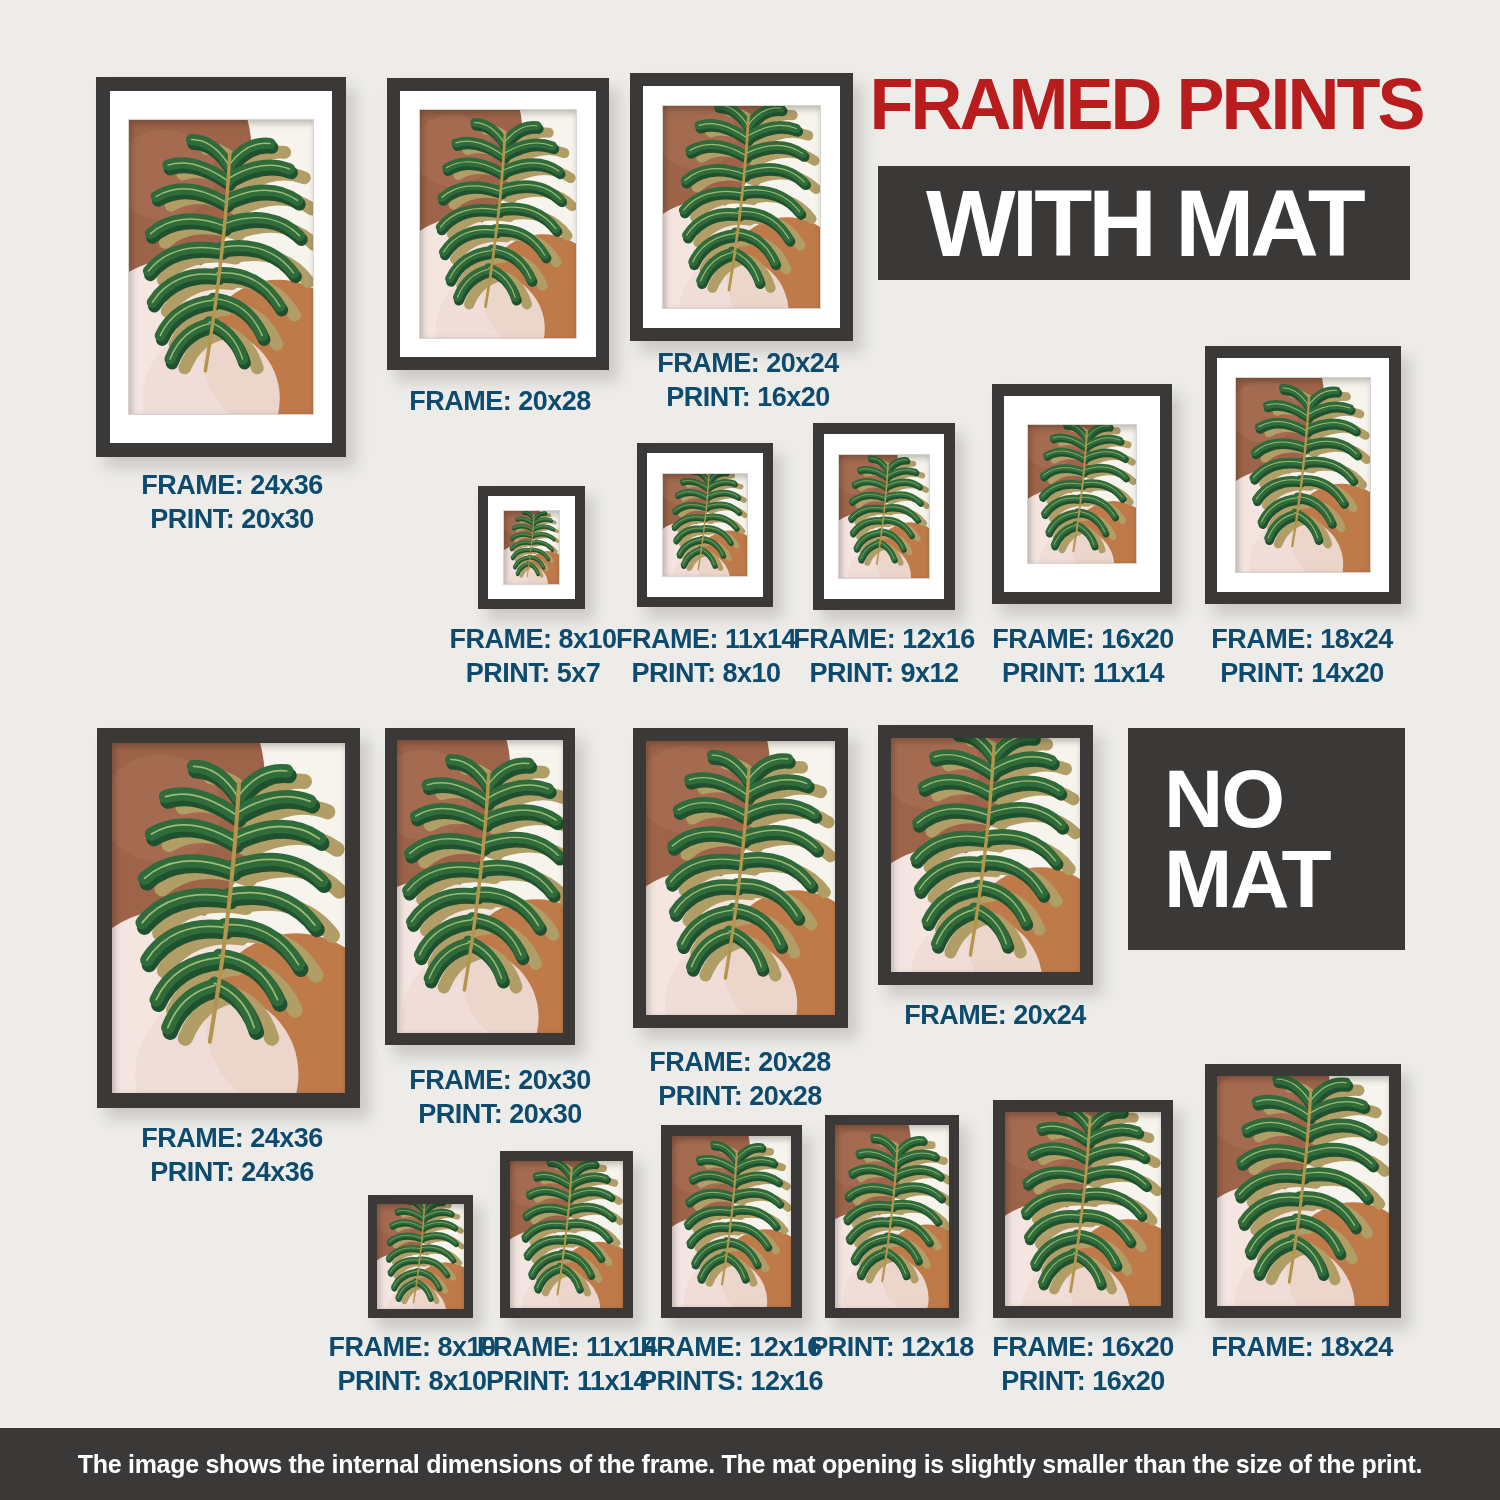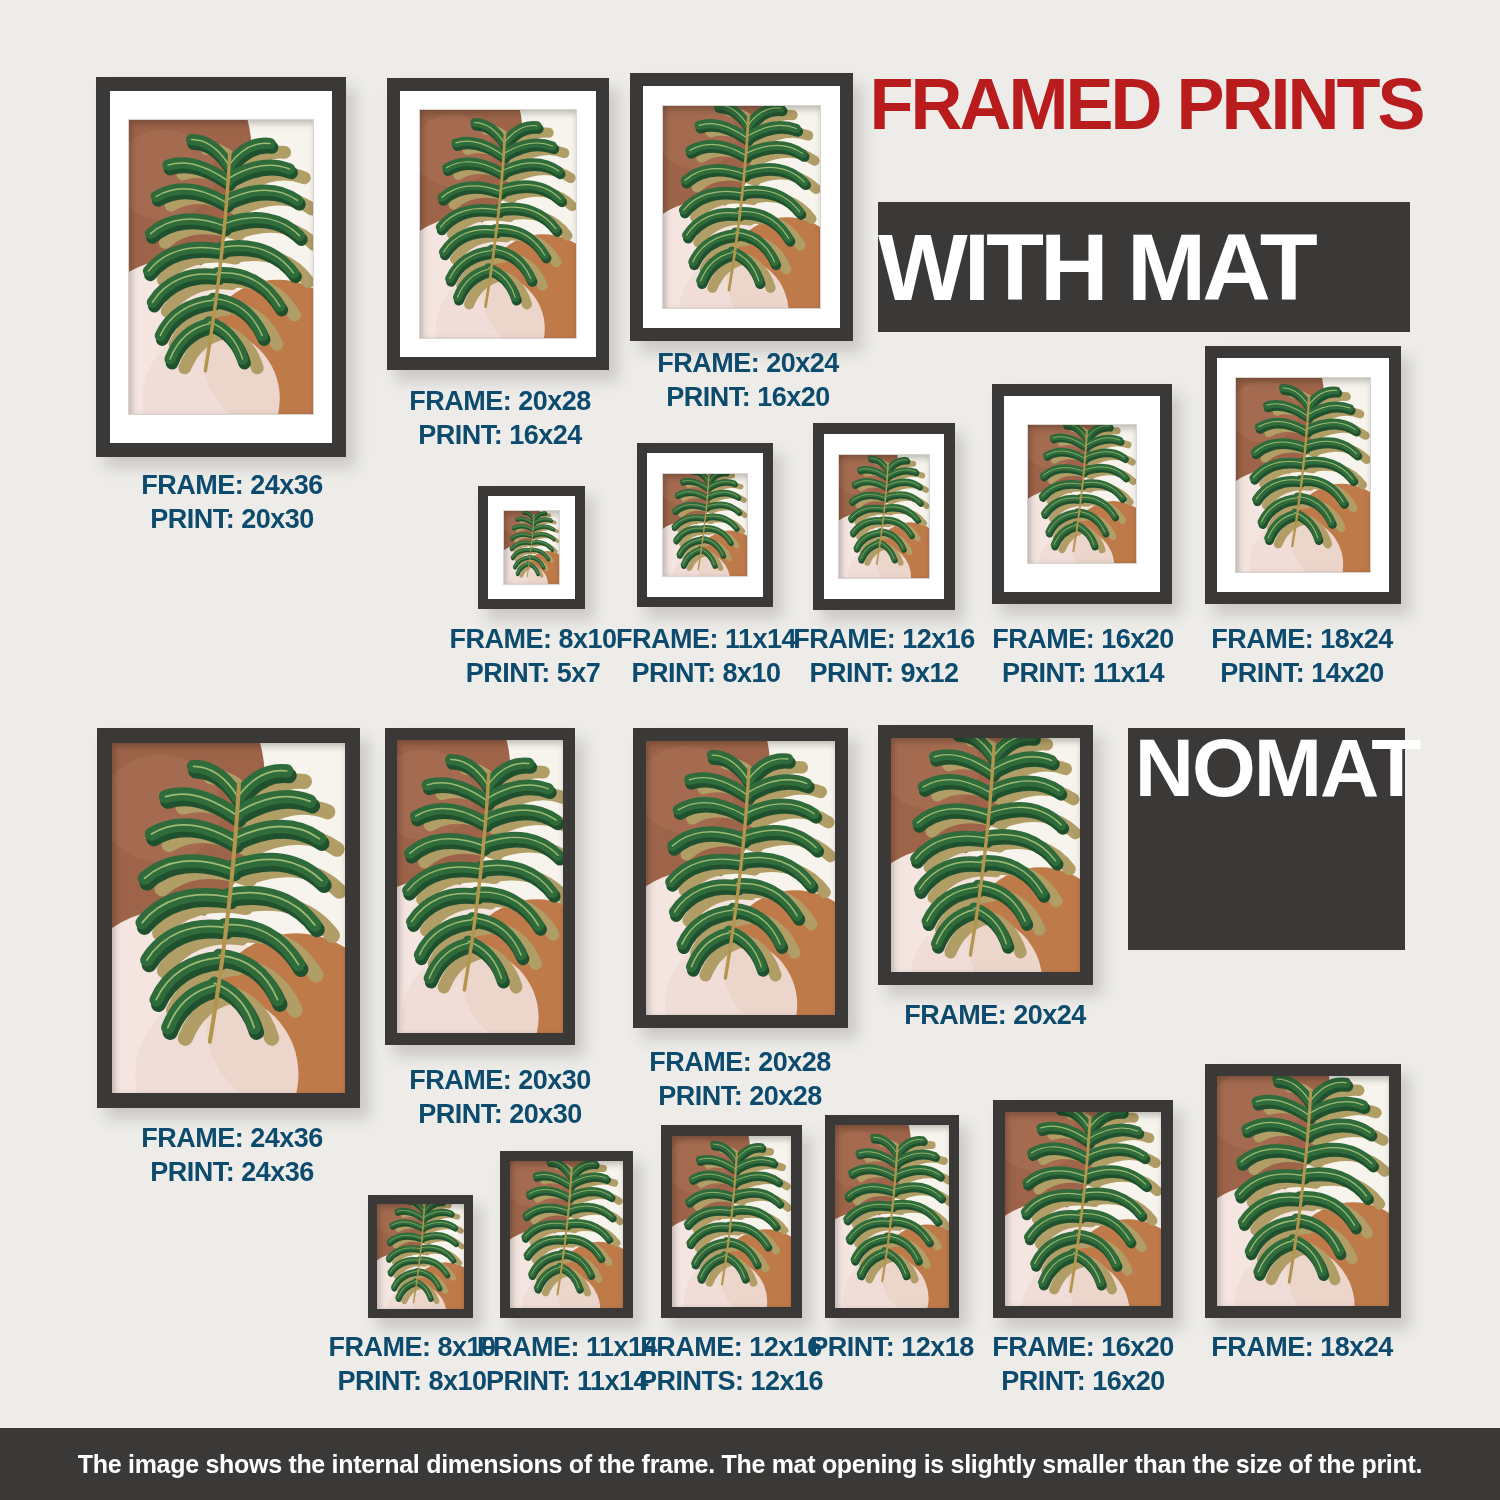--- a/index.html
+++ b/index.html
@@ -11,28 +11,28 @@
     font-family:"Liberation Sans","DejaVu Sans",sans-serif;
   }
   .page-title{
     position:absolute;left:880px;top:58px;width:532px;height:92px;
     display:flex;align-items:center;justify-content:center;
     font-size:72px;font-weight:bold;letter-spacing:-3px;color:#b91c1c;
     white-space:nowrap;
   }
   .band{position:absolute;background:#3b3937;color:#ffffff;font-weight:bold;}
   .band-with{
-    left:878px;top:166px;width:532px;height:130px;
-    display:flex;align-items:center;
-    font-size:95px;letter-spacing:-4px;white-space:nowrap;margin-top:36px;
+    left:878px;top:166px;width:532px;height:114px;
+    display:flex;align-items:center;justify-content:center;
+    font-size:95px;letter-spacing:-4px;white-space:nowrap;
   }
   .band-no{
     left:1128px;top:728px;width:277px;height:222px;
-    box-sizing:border-box;padding-left:21px;
-    display:flex;flex-direction:row;justify-content:center;
+    box-sizing:border-box;padding-left:36px;
+    display:flex;flex-direction:column;justify-content:center;
     font-size:82px;line-height:0.97;letter-spacing:-2px;
   }
   .frame{
     position:absolute;box-sizing:border-box;
     background:#ffffff;
     border:0 solid #3b3937;
     box-shadow:9px 11px 14px rgba(70,60,50,.20);
   }
   .window{position:absolute;overflow:hidden;background:#f6f4ec;}
   .window.matted{box-shadow:0 0 0 1px #d8d5d0;}
@@ -84,21 +84,20 @@
       </div>
       <div class="frame" style="left: 387px; top: 78px; width: 222px; height: 292px; border-width: 13px;">
         <div class="window matted" style="inset: 19px 20px;">
           <svg viewBox="0 0 200 300" preserveAspectRatio="xMidYMid slice">
             <use href="#monstera-art"></use>
           </svg>
         </div>
       </div>
       <div class="frame-label" style="left: 320px; top: 384px;">
         <div>FRAME: 20x28</div>
-        <div>PRINT: 16x24</div>
       </div>
       <div class="frame" style="left: 630px; top: 73px; width: 223px; height: 268px; border-width: 13px;">
         <div class="window matted" style="inset: 20px;">
           <svg viewBox="0 0 200 300" preserveAspectRatio="xMidYMid slice">
             <use href="#monstera-art"></use>
           </svg>
         </div>
       </div>
       <div class="frame-label" style="left: 568px; top: 346px;">
         <div>FRAME: 20x24</div>

